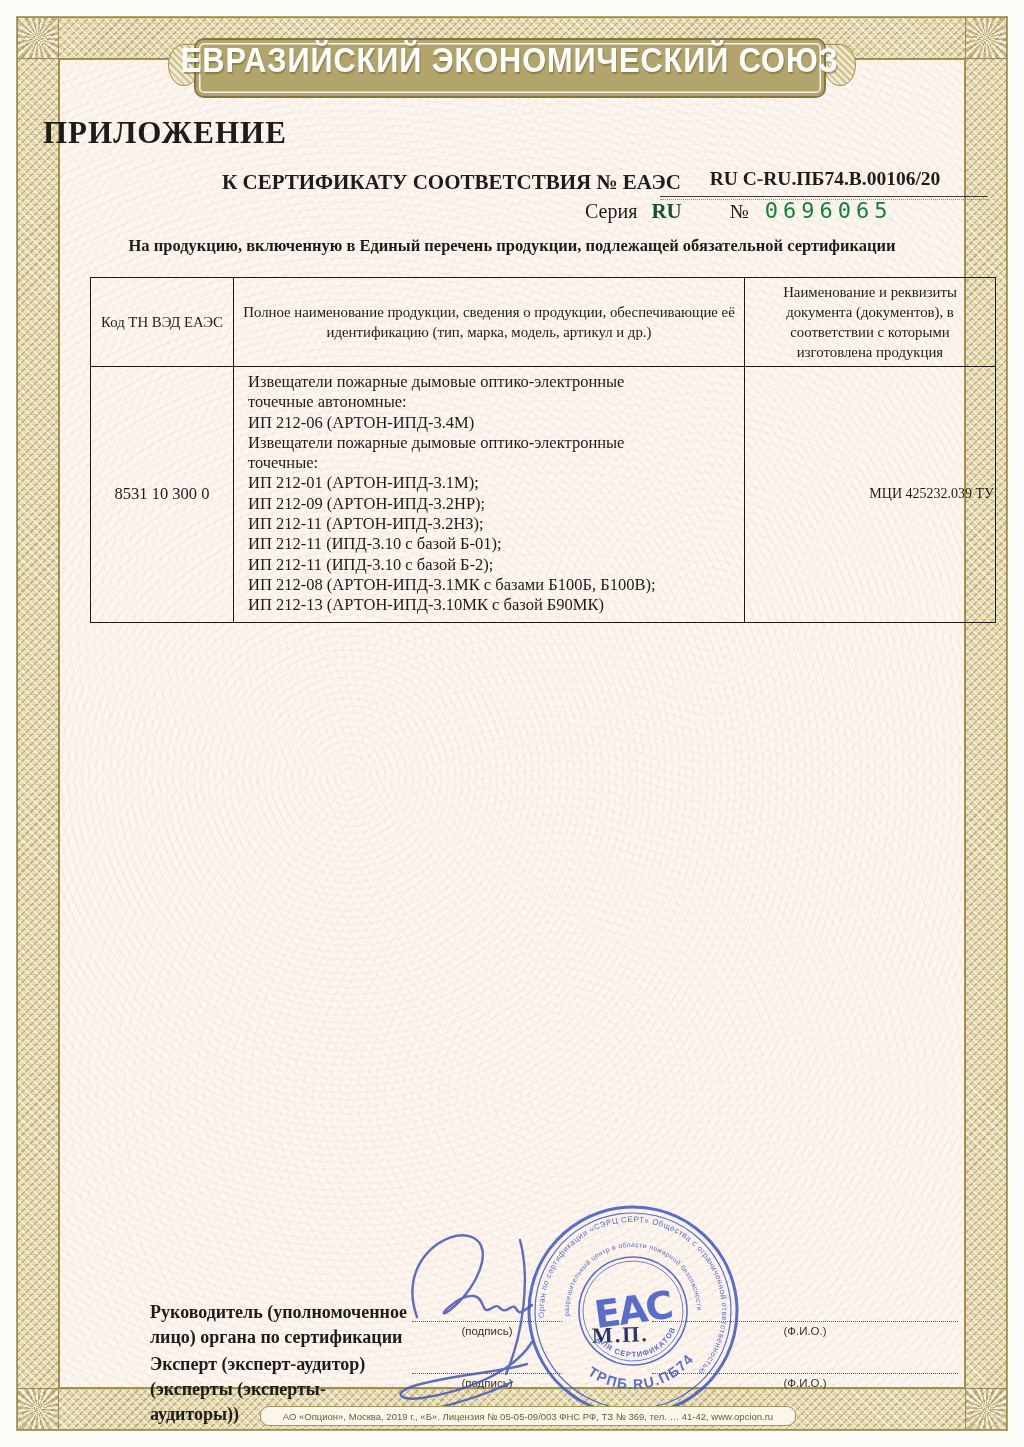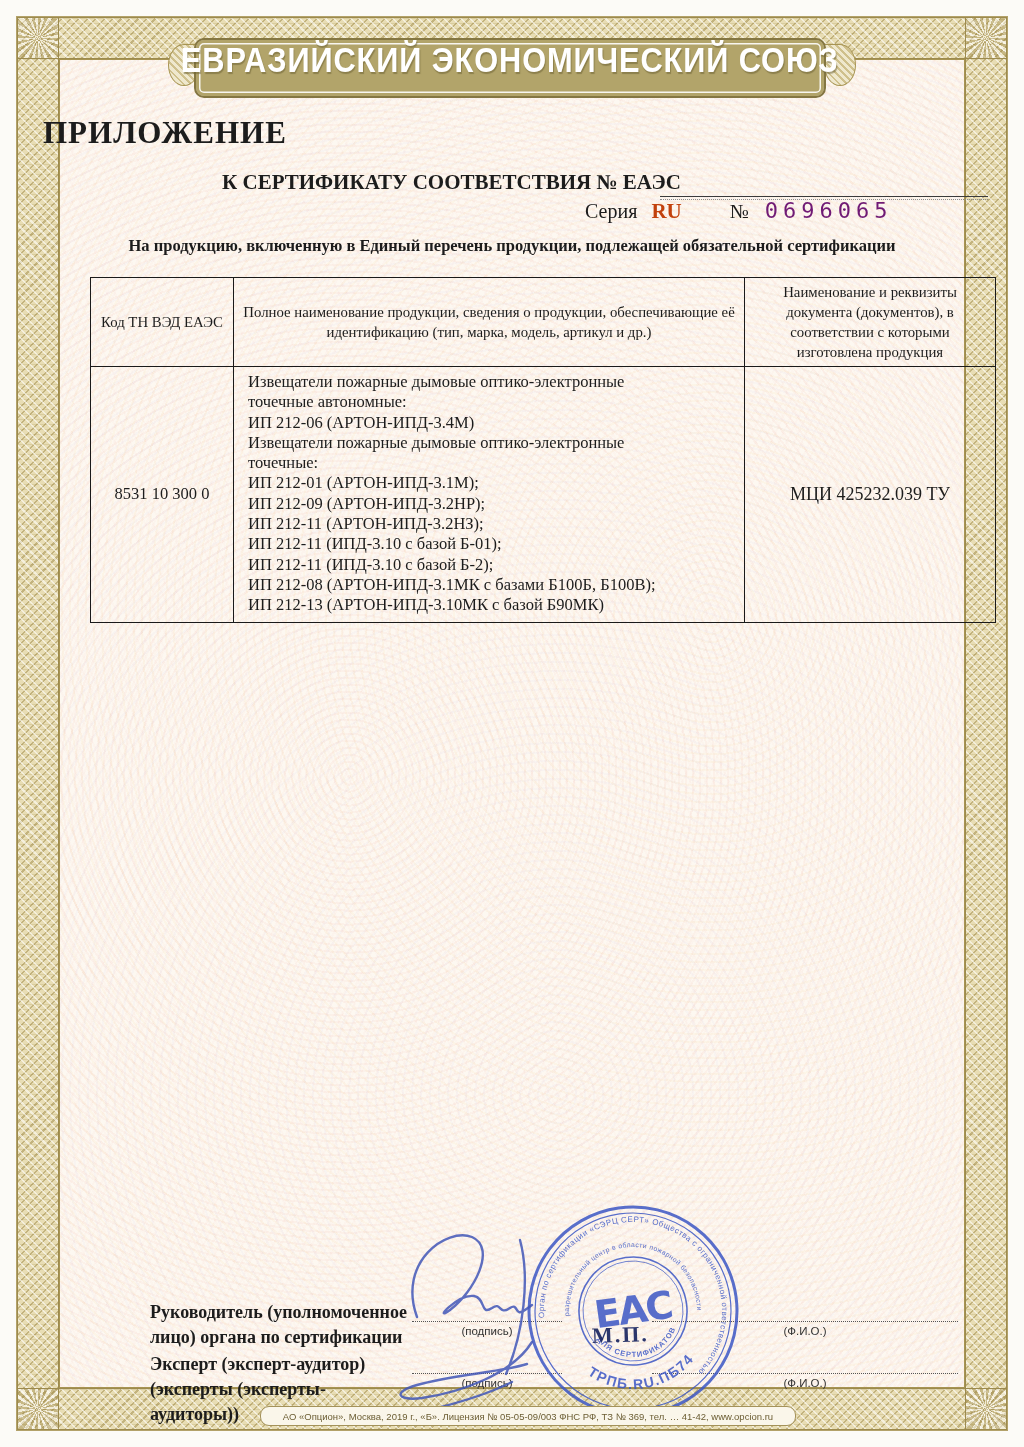--- a/index.html
+++ b/index.html
@@ -68,45 +68,45 @@
   }
   .cert-label{position:absolute;left:222px;top:170px;font-size:21px;font-weight:bold;white-space:nowrap;}
   .cert-number{
     position:absolute;left:662px;top:168px;width:326px;text-align:center;
     font-size:19.5px;font-weight:bold;white-space:nowrap;
   }
   .cert-underline{position:absolute;left:660px;top:196px;width:328px;border-bottom:1.4px solid #3a3a3a;}
   .cert-underline2{position:absolute;left:660px;top:199px;width:328px;border-bottom:1px dotted #8a8a8a;}
   .series-row{position:absolute;left:585px;top:198px;display:flex;align-items:baseline;}
   .series-label{font-size:20px;}
-  .series-value{font-size:21px;font-weight:bold;color:#c2410c;margin-left:14px;}
+  .series-value{font-size:21px;font-weight:bold;color:#14532d;margin-left:14px;}
   .number-sign{font-size:20px;margin-left:48px;}
   .number-value{
-    font-family:"DejaVu Sans Mono", monospace;font-size:22px;color:#701a75;
+    font-family:"DejaVu Sans Mono", monospace;font-size:22px;color:#15803d;
     letter-spacing:5px;margin-left:16px;
   }
   .subtitle{
     position:absolute;left:0;top:236px;width:100%;text-align:center;
     font-size:16.5px;font-weight:bold;
   }
   
   .cert-table{
     position:absolute;left:90px;top:277px;width:866px;
     border-collapse:collapse;table-layout:fixed;
   }
   .cert-table td{border:1.7px solid #1a1a1a;vertical-align:middle;}
   .c1{width:130px;} .c2{width:498px;} .c3{width:238px;}
   .th{
     text-align:center;font-size:14.8px;line-height:20px;font-weight:normal;
     padding:4px 6px;height:60px;margin-top:34px;
   }
   .cell-code{text-align:center;font-size:16.5px;}
   .cell-products{padding:5px 8px 6px 14px;font-size:16.5px;line-height:20.3px;}
   .cell-products div{white-space:nowrap;}
-  .cell-doc{text-align:center;font-size:18px;}
+  .cell-doc{text-align:right;font-size:14px;}
   
   .role{position:absolute;left:150px;width:262px;font-size:18px;font-weight:bold;line-height:25px;}
   .role.r1{top:1300px;}
   .role.r2{top:1352px;}
   .sigline{position:absolute;border-bottom:1.2px dotted #555;}
   .sig1{left:412px;top:1301px;width:150px;height:20px;}
   .sig2{left:412px;top:1353px;width:150px;height:20px;}
   .fio1{left:652px;top:1301px;width:306px;height:20px;}
   .fio2{left:652px;top:1353px;width:306px;height:20px;}
   .caption{
@@ -155,20 +155,21 @@
   <div class="frame-inner"></div>
 
   <div class="banner-wing l"></div>
   <div class="banner-wing r"></div>
   <div class="banner">
     <span class="banner-title">ЕВРАЗИЙСКИЙ ЭКОНОМИЧЕСКИЙ СОЮЗ</span>
   </div>
 
   <div class="doc-title">ПРИЛОЖЕНИЕ</div>
   <div class="cert-label">К СЕРТИФИКАТУ СООТВЕТСТВИЯ № ЕАЭС</div>
+  <div class="cert-number">RU С-RU.ПБ74.В.00106/20</div>
   <div class="cert-underline"></div>
   <div class="cert-underline2"></div>
   <div class="series-row">
     <span class="series-label">Серия</span>
     <span class="series-value">RU</span>
     <span class="number-sign">№</span>
     <span class="number-value">0696065</span>
   </div>
   <div class="subtitle">На продукцию, включенную в Единый перечень продукции, подлежащей обязательной сертификации</div>
 

